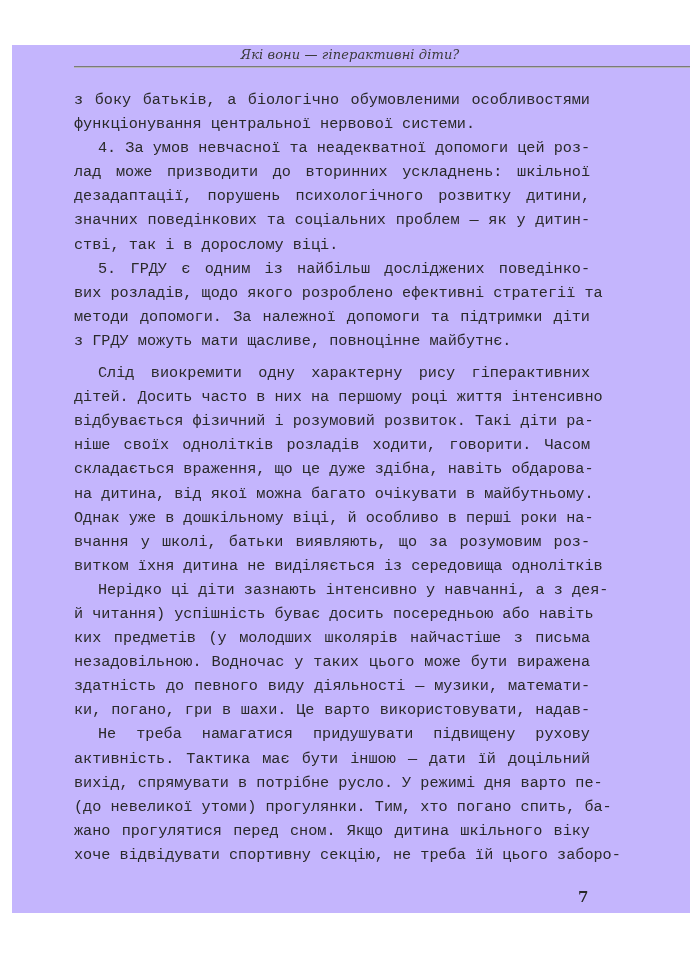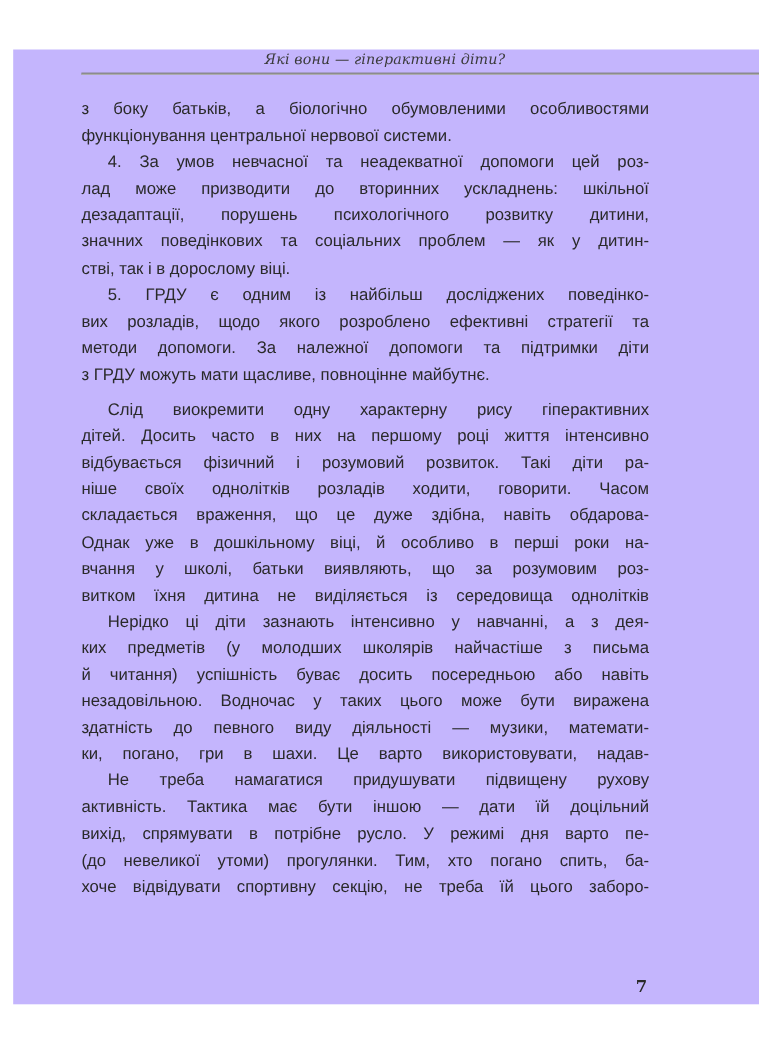--- a/index.html
+++ b/index.html
@@ -13,21 +13,21 @@
     font-family:"DejaVu Serif", serif; font-style:italic; font-size:13px; color:#3a3a3a;
     letter-spacing:0.1px;
   }
   .running-head span { display:inline-block; margin-left:-14px; }
   .rule {
     position:absolute; left:62px; right:0; top:21px; height:1px;
     background:#7a7a7a; border-bottom:1px solid #b5b5b5;
   }
   .text {
     position:absolute; left:62px; top:43px; width:516px;
-    font-family:Liberation Sans, sans-serif; font-size:15.2px; line-height:24.1px;
+    font-family:Liberation Mono, monospace; font-size:15.2px; line-height:24.1px;
     color:#2a2a2a;
   }
   .line {
     display:block; white-space:nowrap; text-align:justify;
     text-align-last:justify; height:24.1px;
   }
   .line.last { text-align-last:left; }
   .line.indent { padding-left:24px; }
   .gap { height:8px; }
   .page-number {
@@ -66,37 +66,39 @@
       <span class="line last">з ГРДУ можуть мати щасливе, повноцінне майбутнє.</span>
     </div>
     <div class="gap"></div>
 
     <div>
       <span class="line indent">Слід виокремити одну характерну рису гіперактивних</span>
       <span class="line">дітей. Досить часто в них на першому році життя інтенсивно</span>
       <span class="line">відбувається фізичний і розумовий розвиток. Такі діти ра-</span>
       <span class="line">ніше своїх однолітків розладів ходити, говорити. Часом</span>
       <span class="line">складається враження, що це дуже здібна, навіть обдарова-</span>
+      <span class="line">на дитина, від якої можна багато очікувати в майбутньому.</span>
       <span class="line">Однак уже в дошкільному віці, й особливо в перші роки на-</span>
       <span class="line">вчання у школі, батьки виявляють, що за розумовим роз-</span>
       <span class="line">витком їхня дитина не виділяється із середовища однолітків</span>
     </div>
 
     <div>
       <span class="line indent">Нерідко ці діти зазнають інтенсивно у навчанні, а з дея-</span>
+      <span class="line">й читання) успішність буває досить посередньою або навіть</span>
       <span class="line">ких предметів (у молодших школярів найчастіше з письма</span>
-      <span class="line">й читання) успішність буває досить посередньою або навіть</span>
       <span class="line">незадовільною. Водночас у таких цього може бути виражена</span>
       <span class="line">здатність до певного виду діяльності — музики, математи-</span>
       <span class="line">ки, погано, гри в шахи. Це варто використовувати, надав-</span>
     </div>
 
     <div>
       <span class="line indent">Не треба намагатися придушувати підвищену рухову</span>
       <span class="line">активність. Тактика має бути іншою — дати їй доцільний</span>
       <span class="line">вихід, спрямувати в потрібне русло. У режимі дня варто пе-</span>
       <span class="line">(до невеликої утоми) прогулянки. Тим, хто погано спить, ба-</span>
+      <span class="line">жано прогулятися перед сном. Якщо дитина шкільного віку</span>
       <span class="line">хоче відвідувати спортивну секцію, не треба їй цього заборо-</span>
     </div>
   </div>
 
   <div class="page-number">7</div>
 </div>
 
 </body></html>

